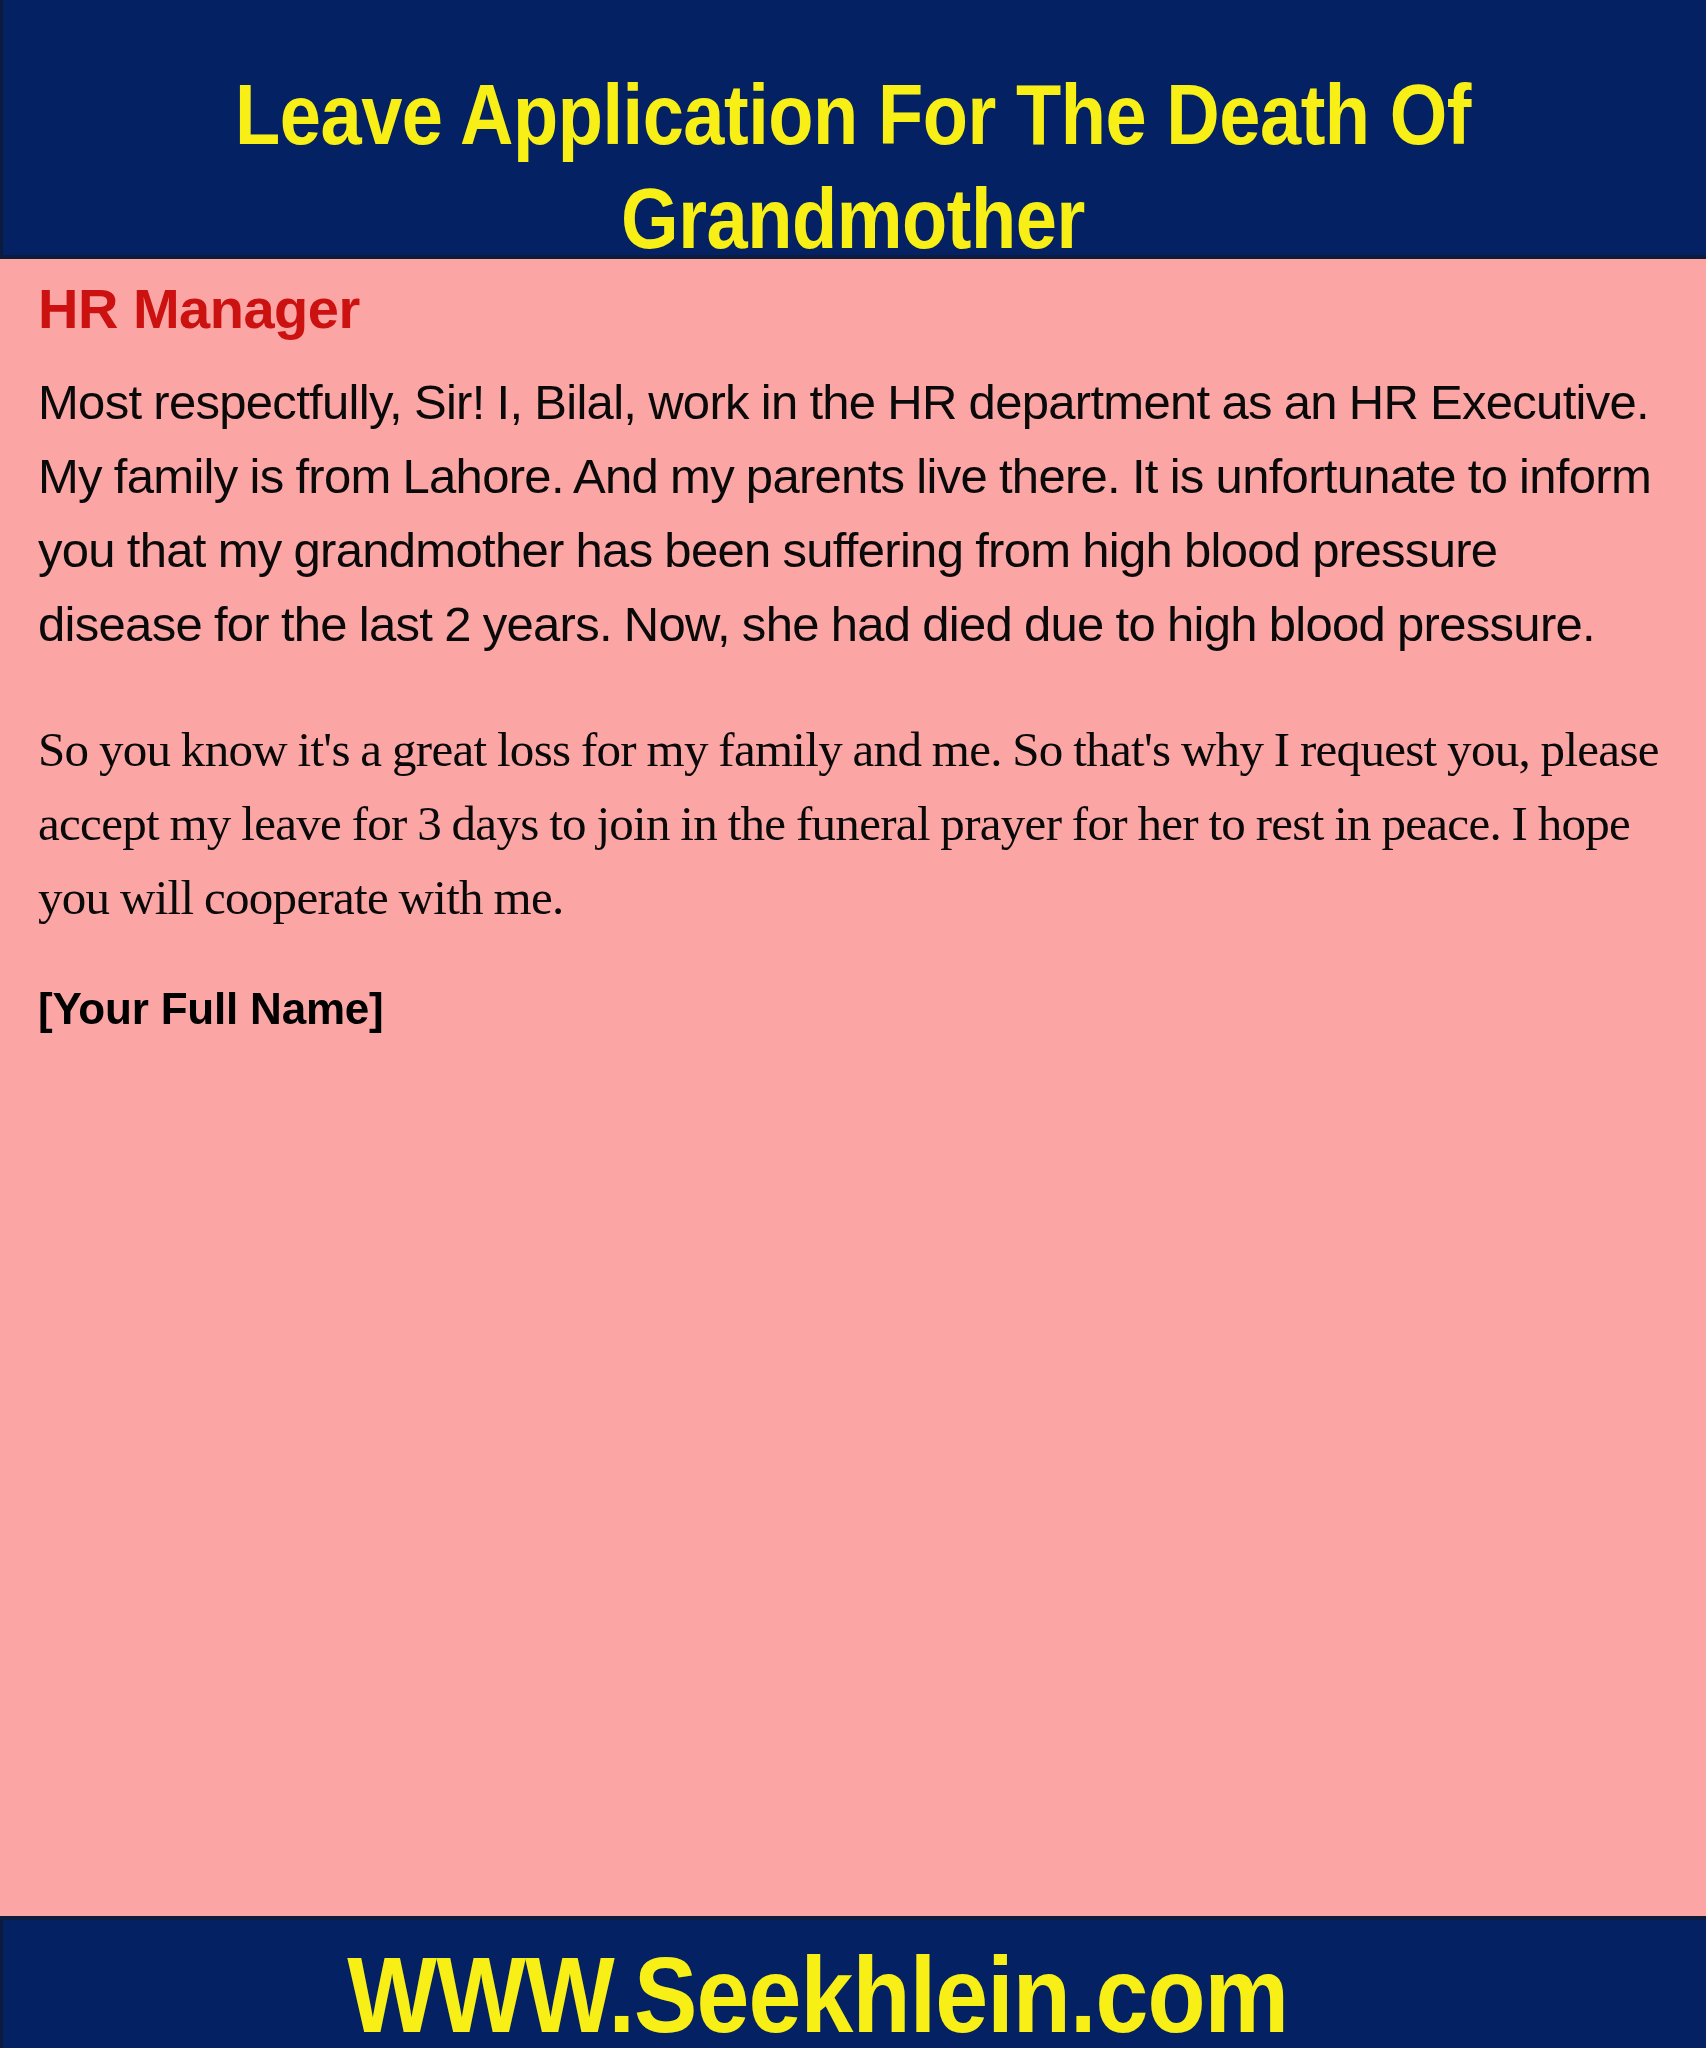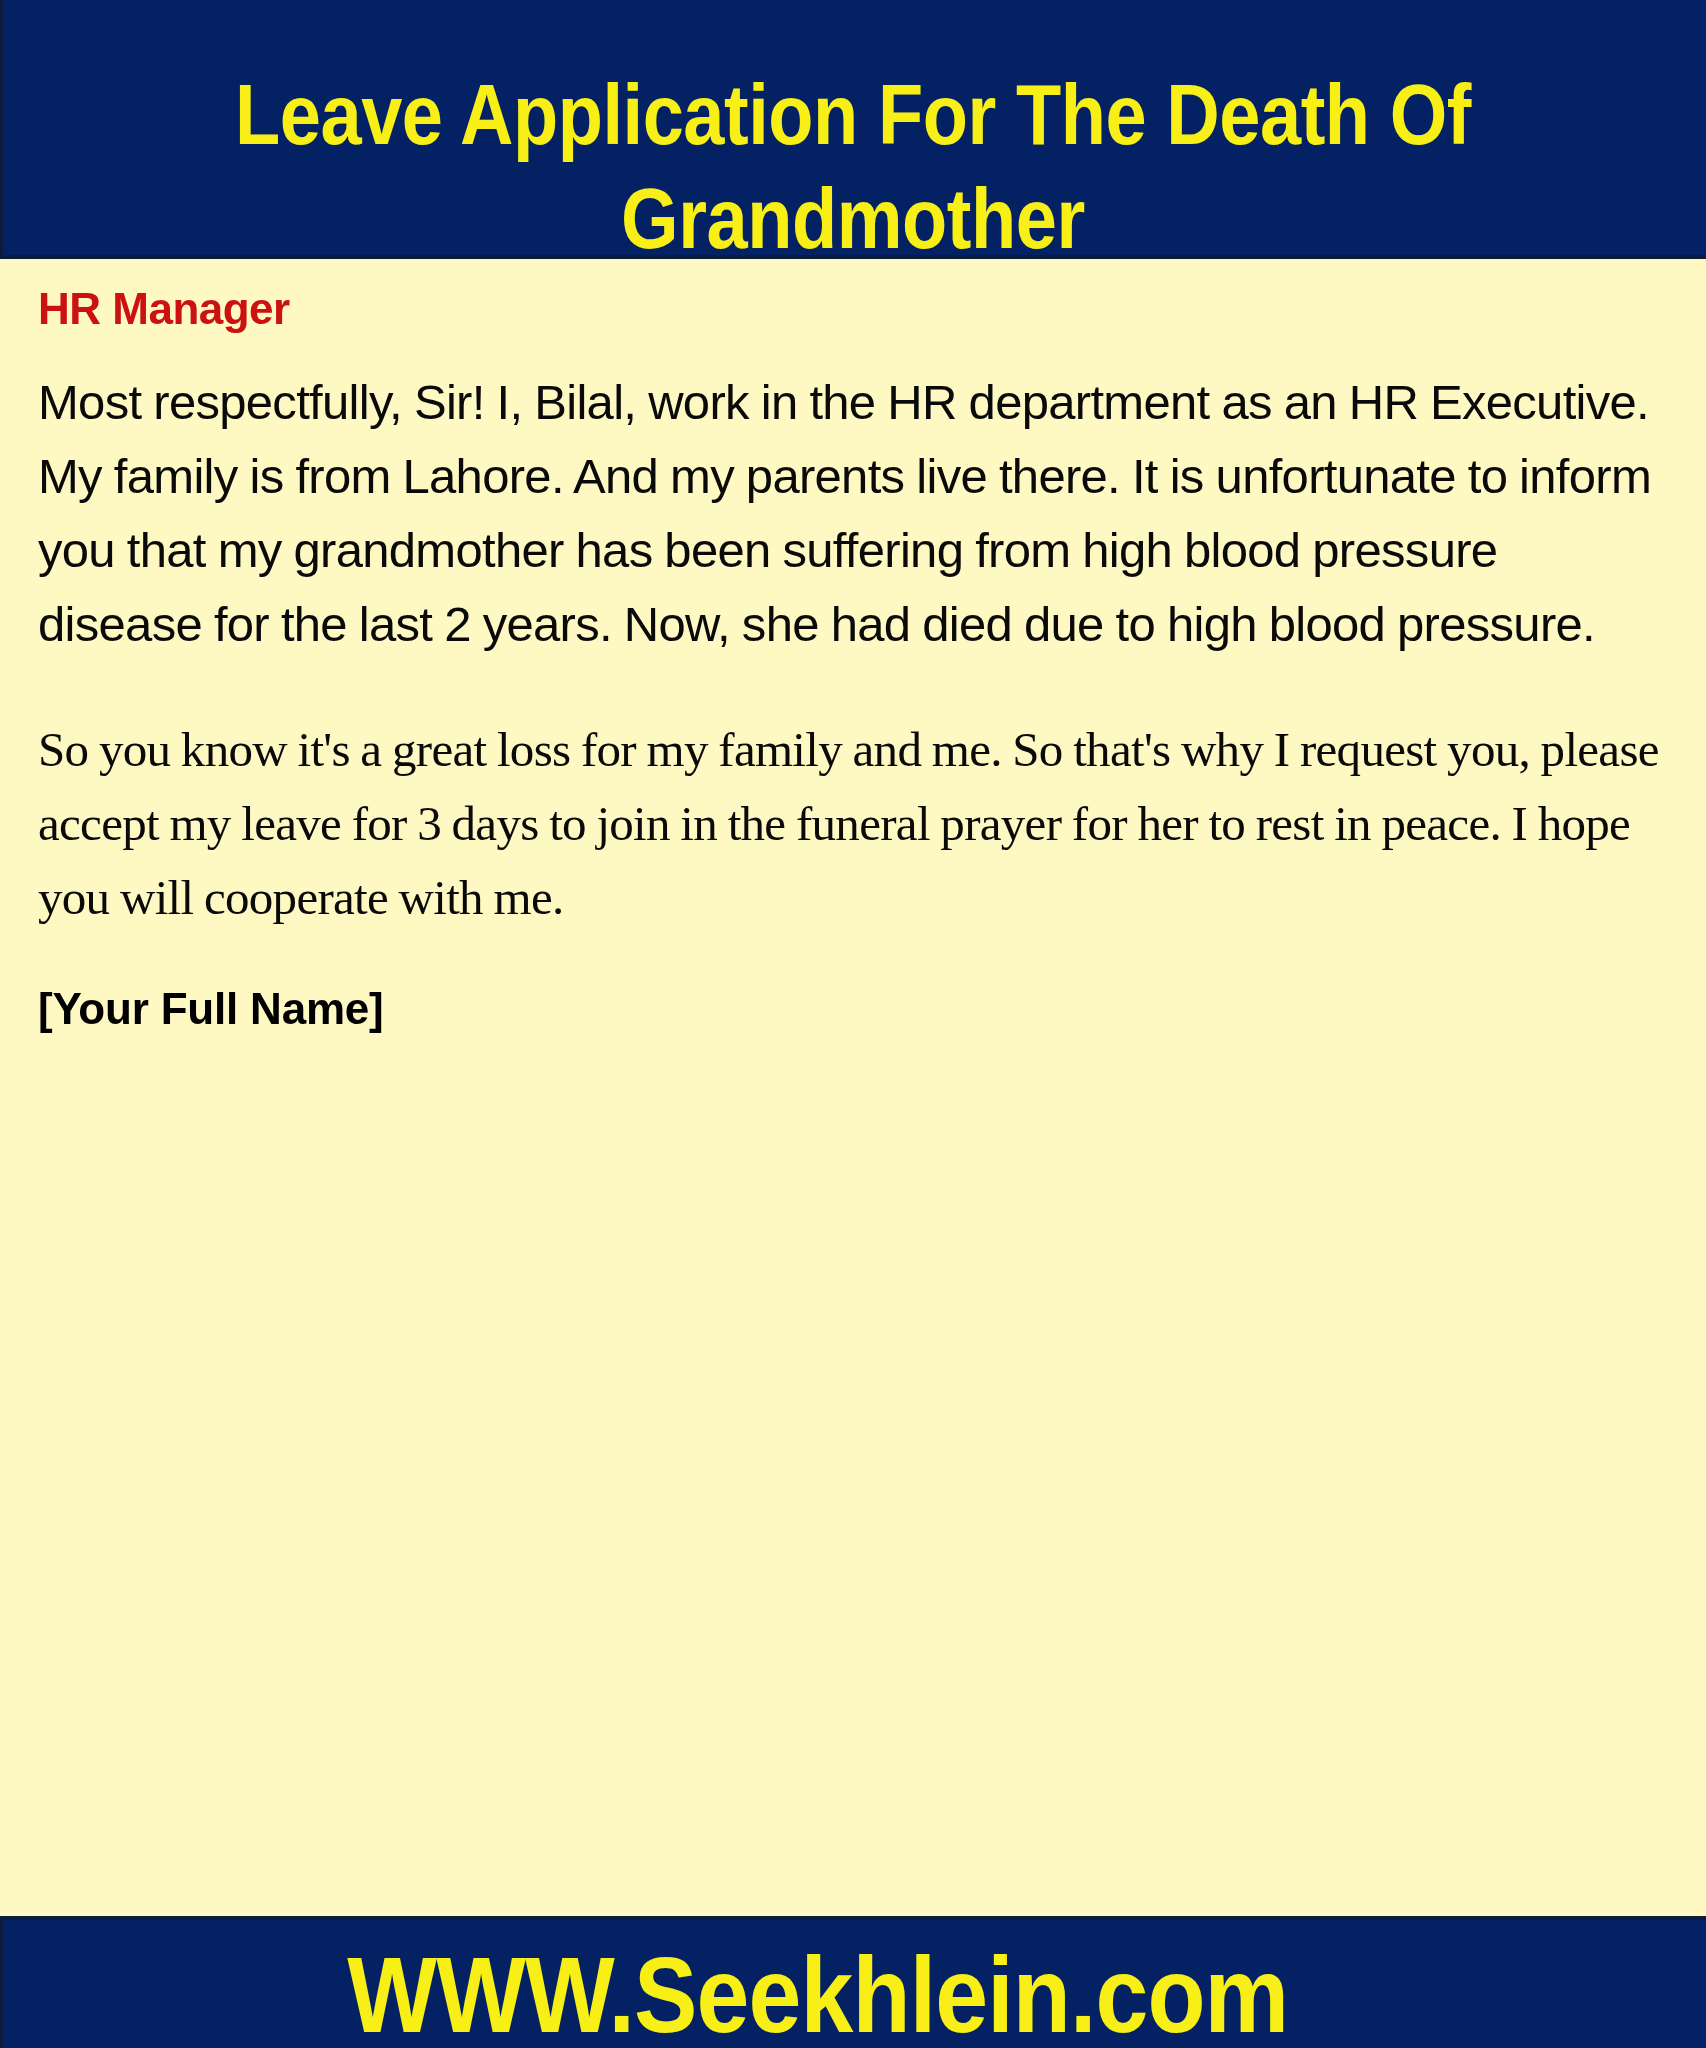--- a/index.html
+++ b/index.html
@@ -12,21 +12,21 @@
     height: 2048px;
     overflow: hidden;
     font-family: "Liberation Sans", "DejaVu Sans", sans-serif;
     -webkit-font-smoothing: antialiased;
   }
 
   .page {
     position: relative;
     width: 1706px;
     height: 2048px;
-    background: #fef9c3;
+    background: #fca5a5;
     box-sizing: border-box;
   }
 
   
   .header-band {
     position: absolute;
     left: 0;
     top: 0;
     width: 1706px;
     height: 259px;
@@ -85,21 +85,21 @@
     font-size: 48px;
     line-height: 62px;
     letter-spacing: -0.3px;
   }
 
   .recipient {
     margin: 0;
     padding-top: 16px;
     color: #cc1111;
     font-weight: bold;
-    font-size: 44px;
+    font-size: 56px;
     line-height: 68px;
     letter-spacing: -0.5px;
   }
 
   .body-para {
     margin: 0;
     padding-top: 22px;
     color: #0a0a0a;
     font-weight: normal;
     font-size: 49px;

